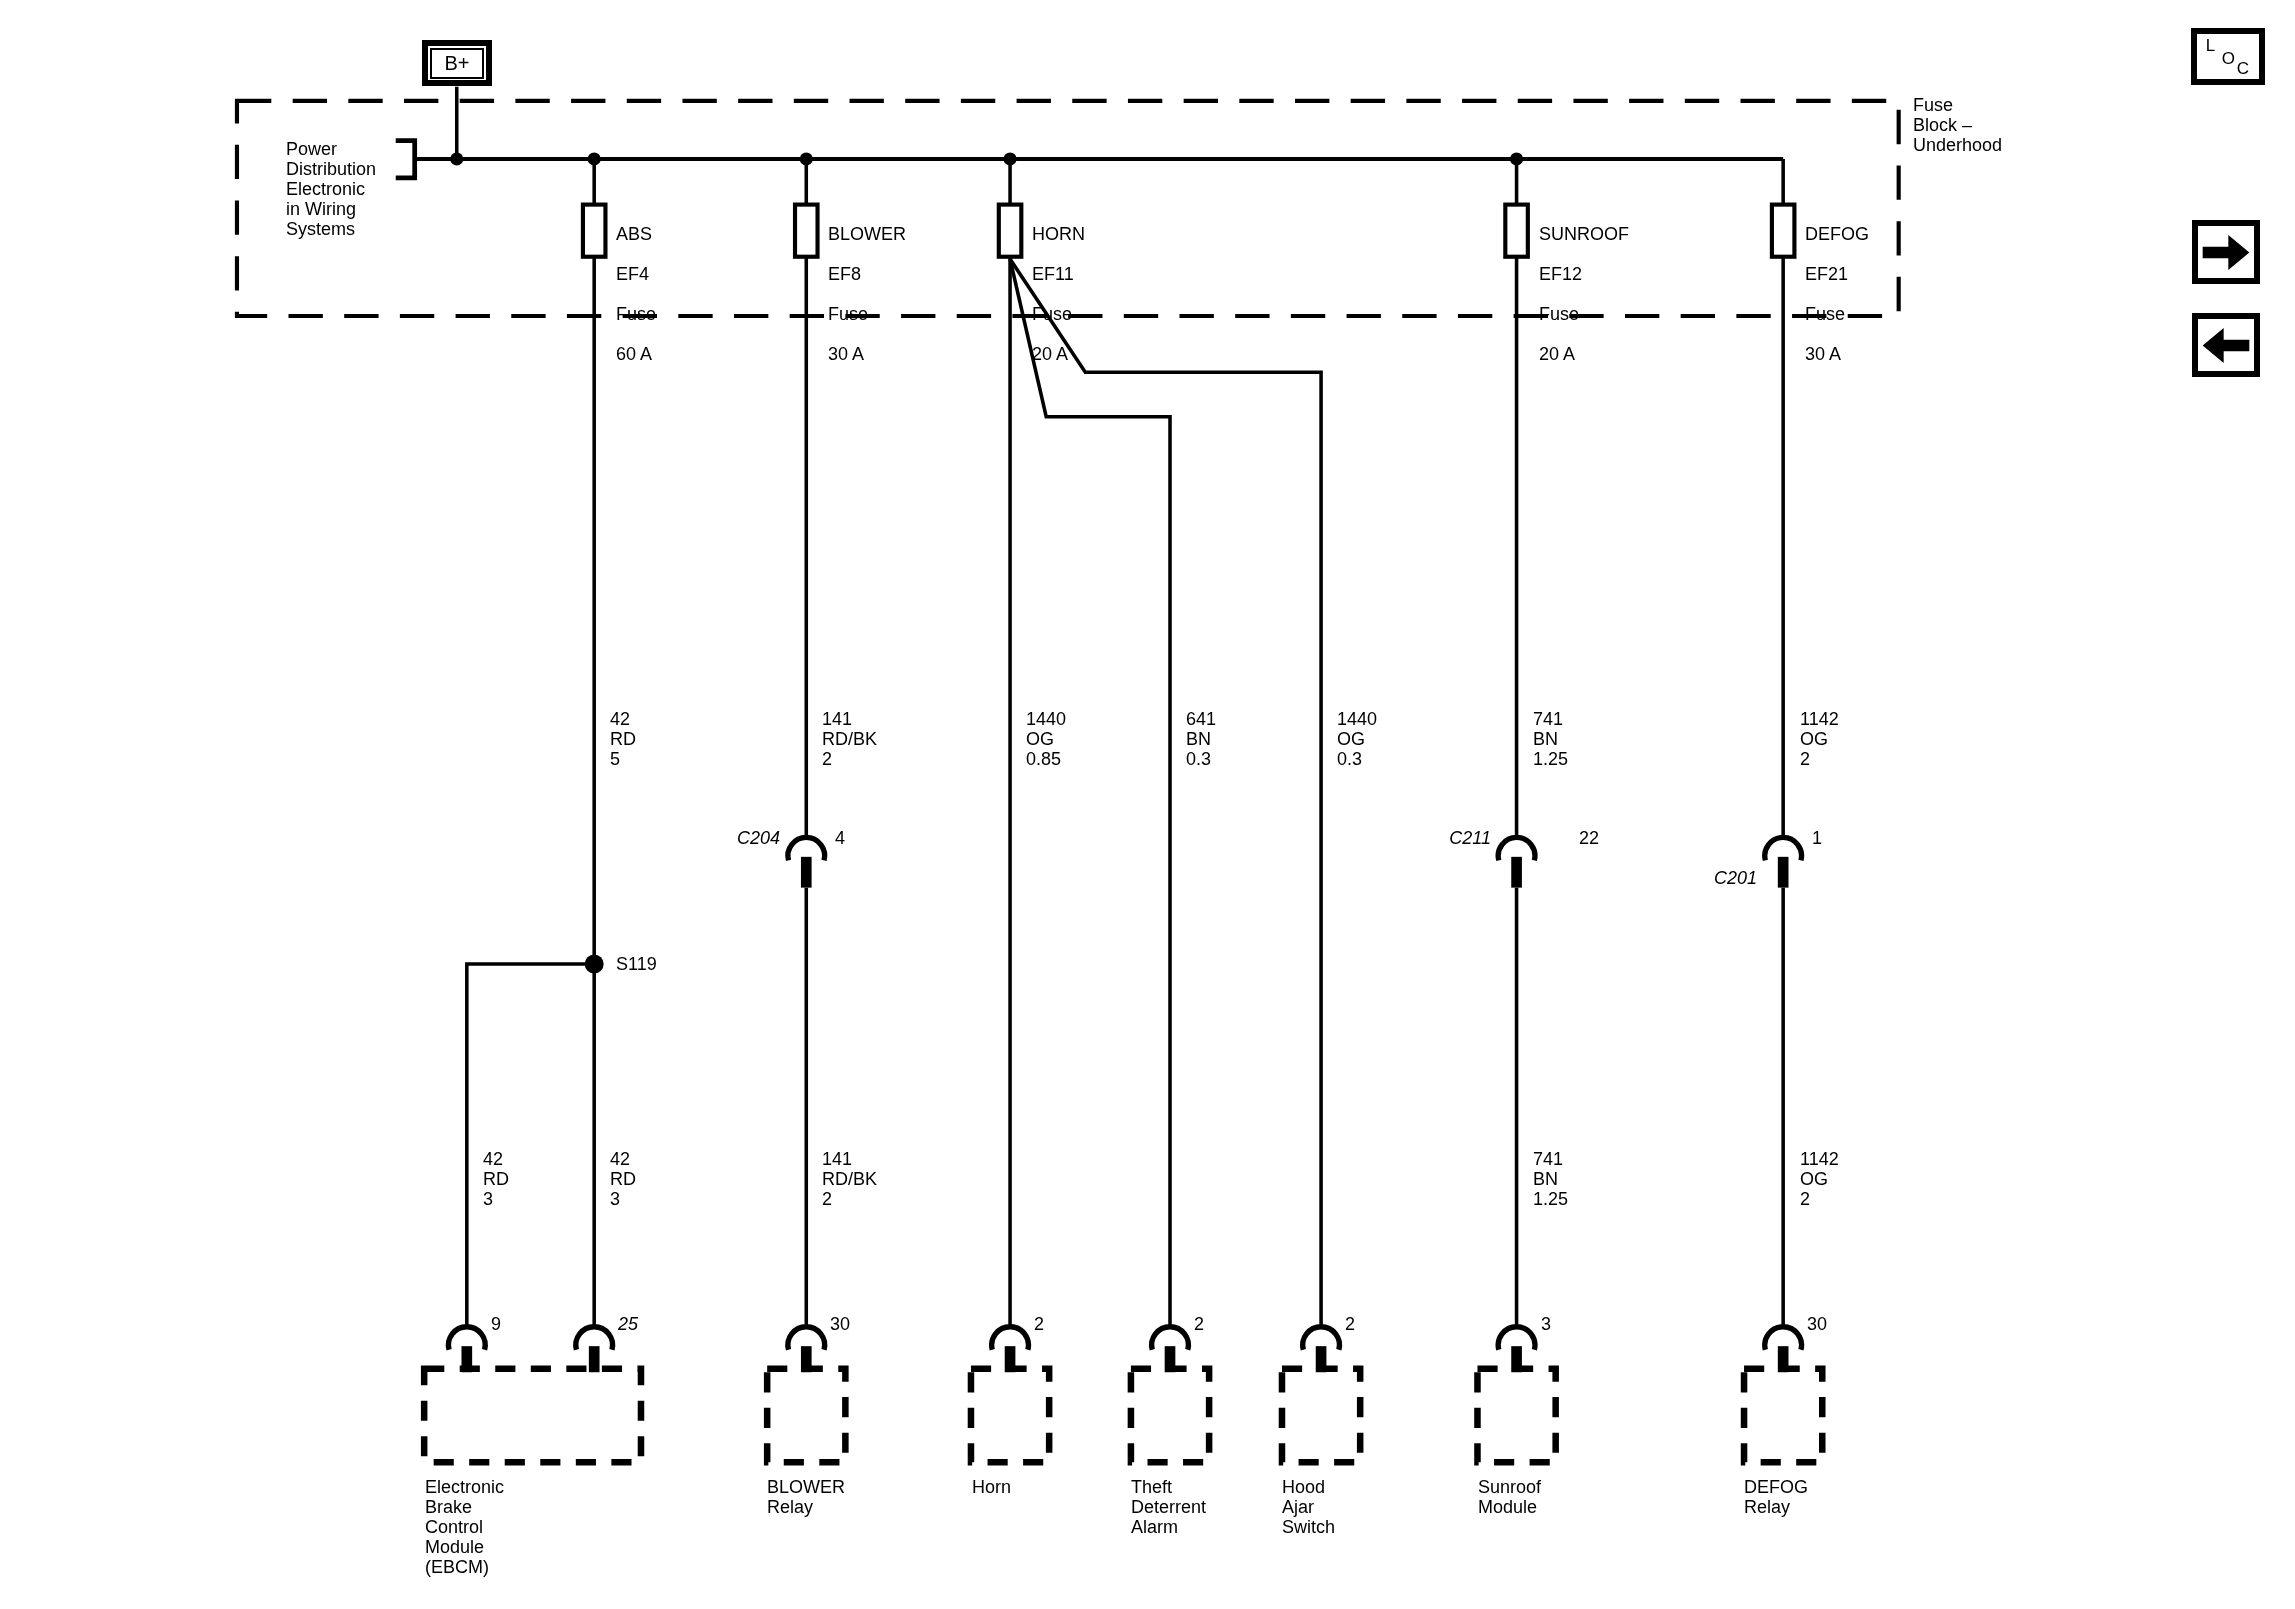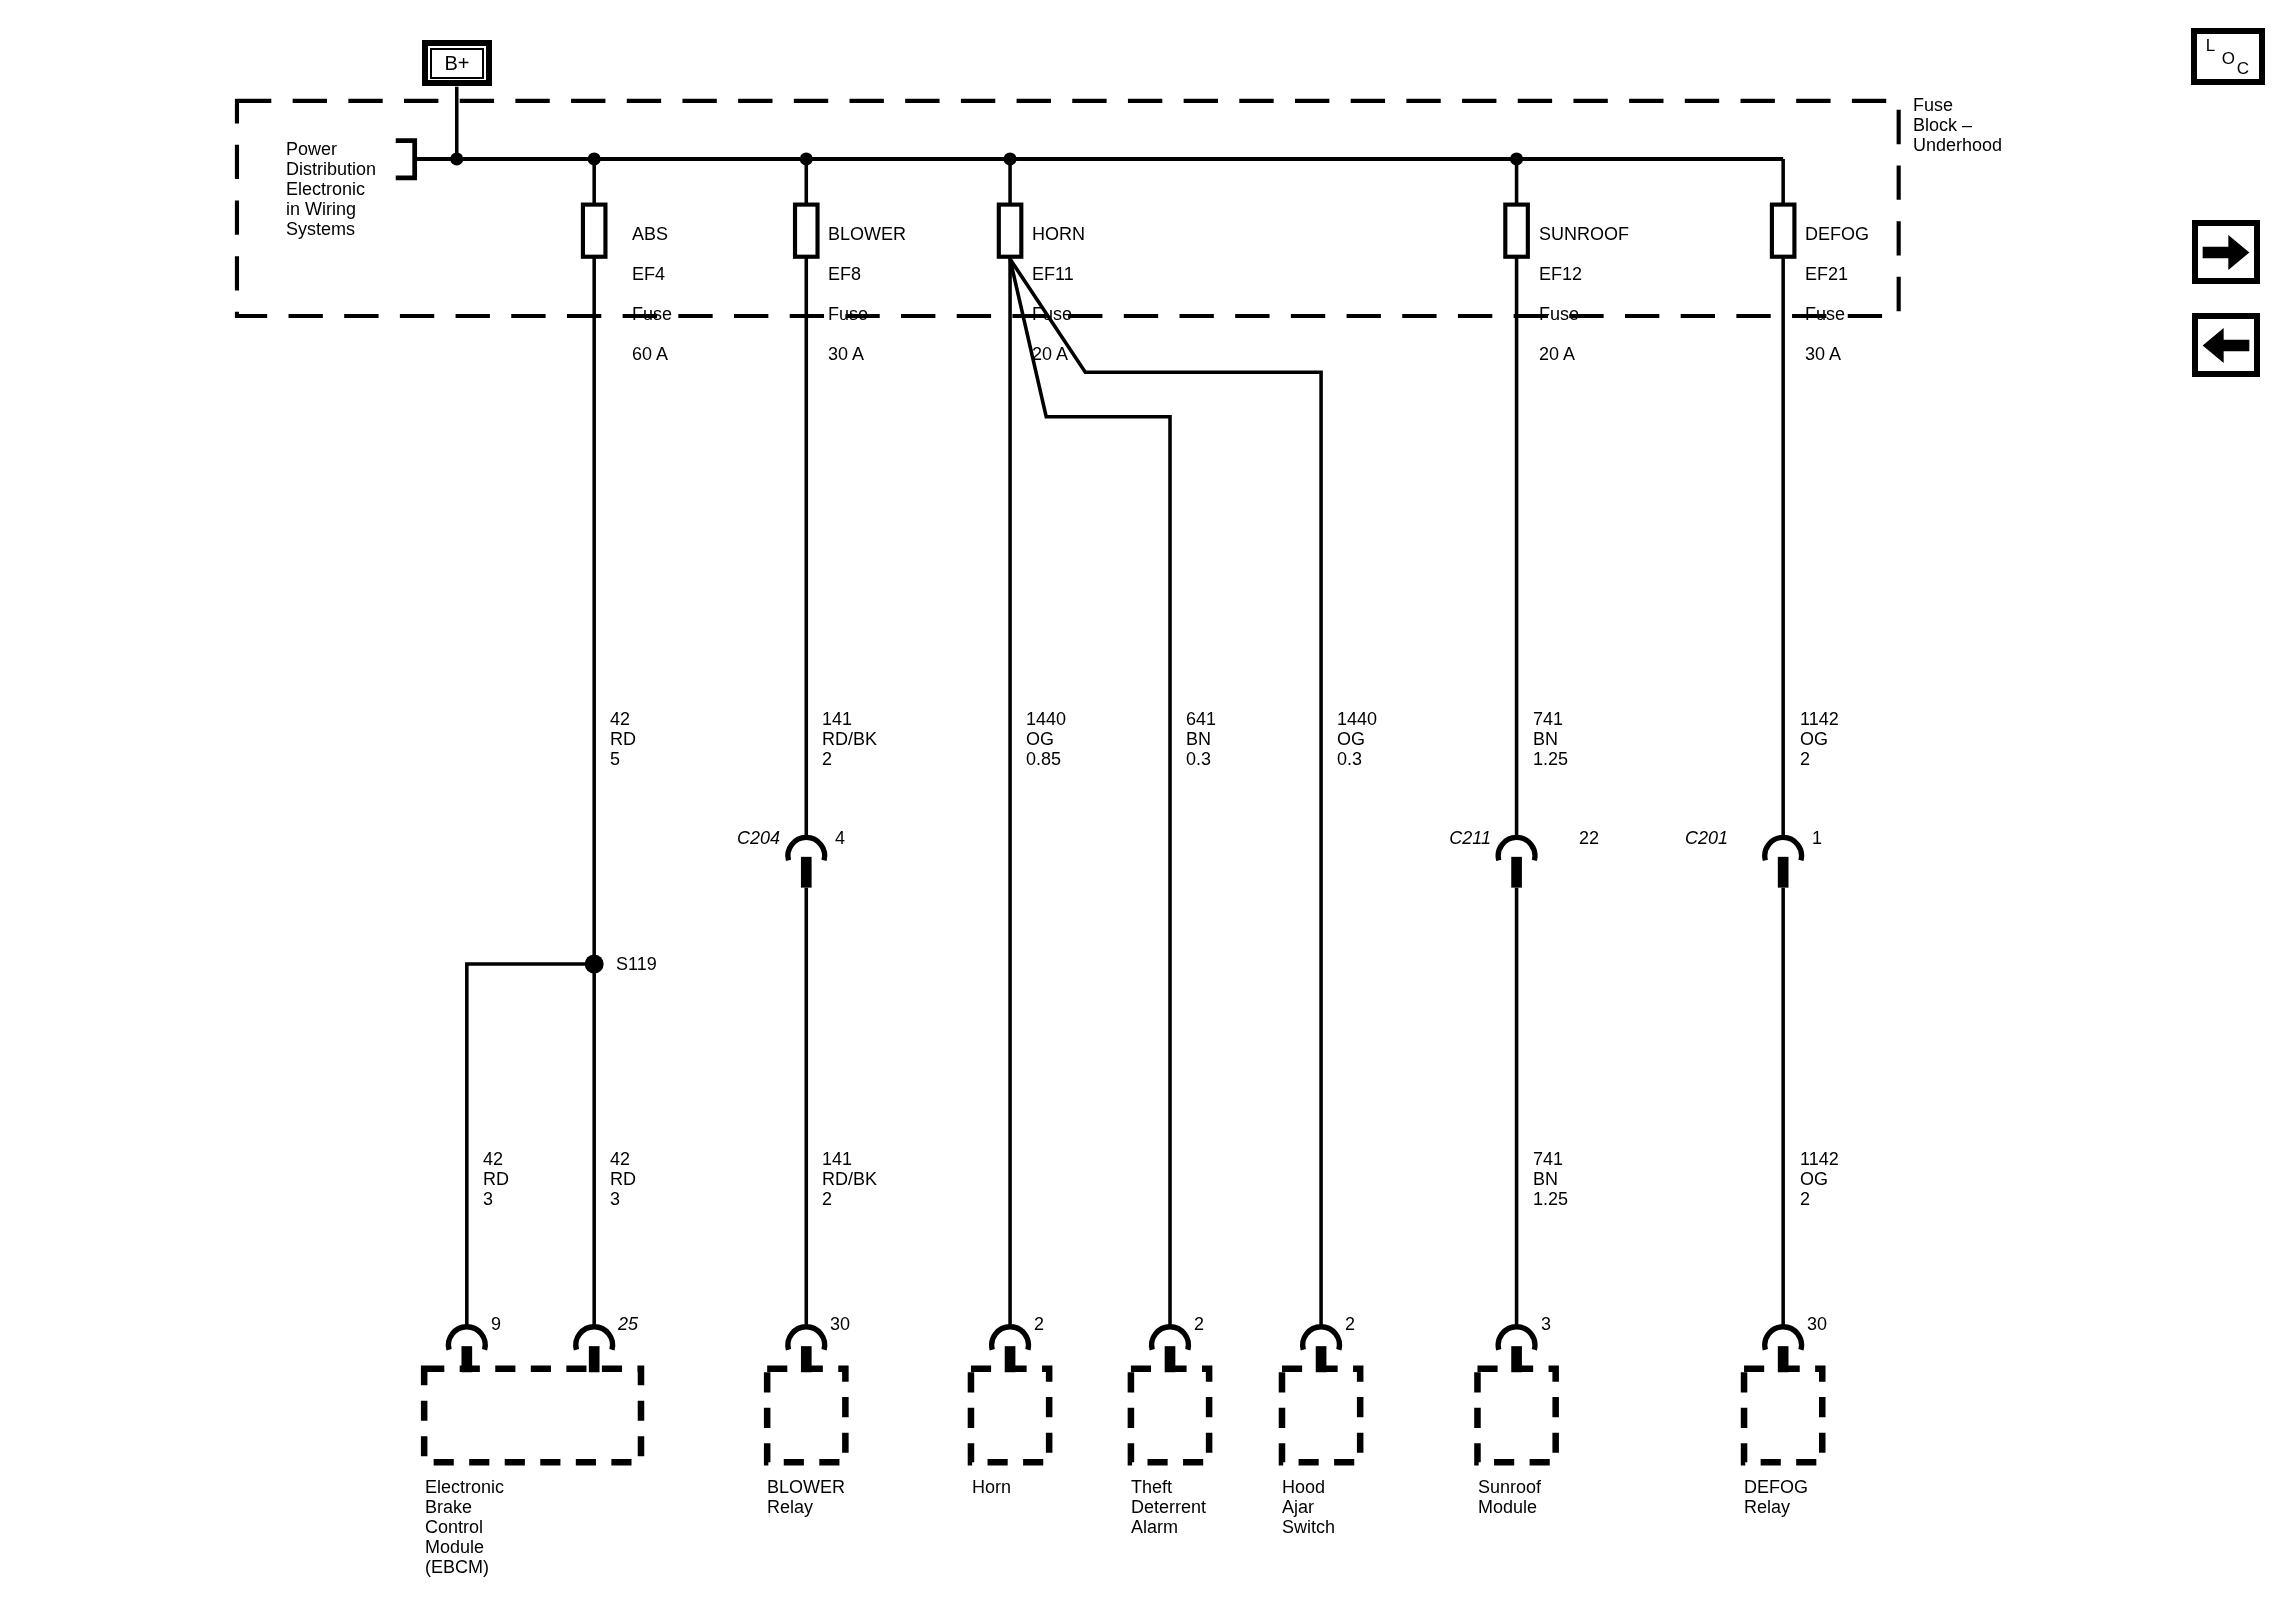--- a/index.html
+++ b/index.html
@@ -137,21 +137,21 @@
     <svg width="57" height="57" viewBox="0 0 96 96">
       <polygon points="8,38 52,38 52,18 88,48 52,78 52,58 8,58" fill="#000"></polygon>
     </svg>
   </div>
   <div class="nav-btn nav-prev">
     <svg width="57" height="57" viewBox="0 0 96 96">
       <polygon points="88,38 44,38 44,18 8,48 44,78 44,58 88,58" fill="#000"></polygon>
     </svg>
   </div>
 
-  <div class="lbl" style="left:632px;top:204px;">
+  <div class="lbl" style="left:616px;top:204px;">
     <span>ABS</span>
     <span>EF4</span>
     <span>Fuse</span>
     <span>60 A</span>
   </div>
   <div class="lbl" style="left:828px;top:204px;">
     <span>BLOWER</span>
     <span>EF8</span>
     <span>Fuse</span>
     <span>30 A</span>
@@ -194,21 +194,21 @@
     <span>741</span><span>BN</span><span>1.25</span>
   </div>
   <div class="lbl" style="left:1800px;top:689px;">
     <span>1142</span><span>OG</span><span>2</span>
   </div>
 
   <div class="lbl rt" style="left:679px;top:828px;width:101px;">C204</div>
   <div class="lbl" style="left:835px;top:828px;">4</div>
   <div class="lbl rt" style="left:1390px;top:828px;width:101px;">C211</div>
   <div class="lbl" style="left:1545px;top:828px;margin-left:34px;">22</div>
-  <div class="lbl rt" style="left:1656px;top:828px;width:101px;text-align:center;">C201</div>
+  <div class="lbl rt" style="left:1656px;top:868px;width:101px;">C201</div>
   <div class="lbl" style="left:1812px;top:828px;">1</div>
 
   <div class="lbl" style="left:616px;top:954px;">S119</div>
 
   <div class="lbl" style="left:483px;top:1129px;">
     <span>42</span><span>RD</span><span>3</span>
   </div>
   <div class="lbl" style="left:610px;top:1129px;">
     <span>42</span><span>RD</span><span>3</span>
   </div>

